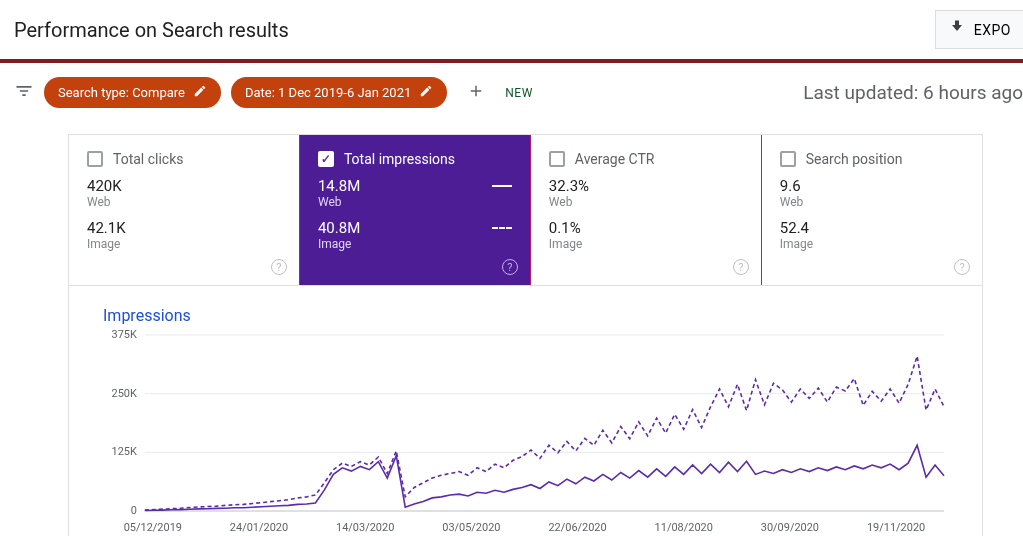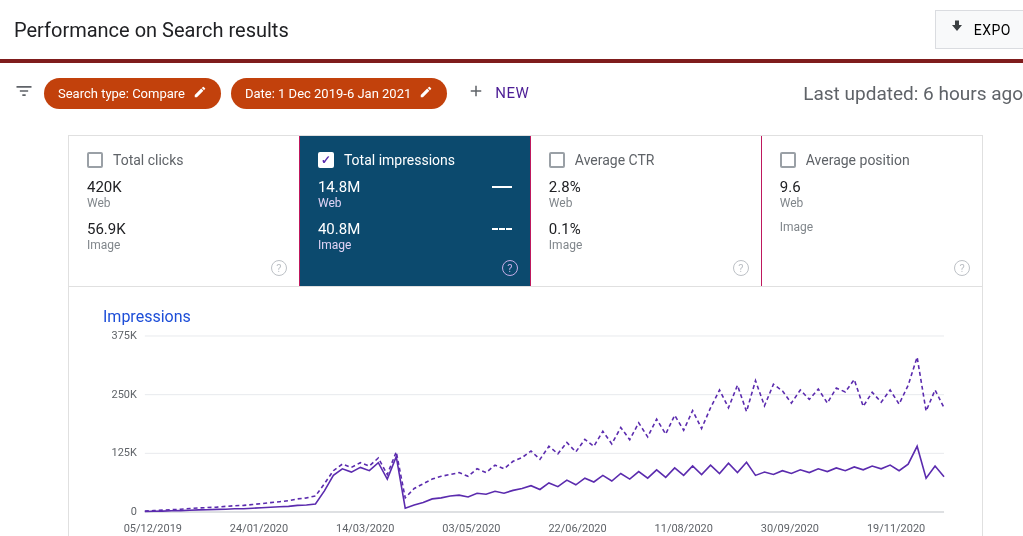--- a/index.html
+++ b/index.html
@@ -8,30 +8,30 @@
   .header { display: flex; align-items: center; justify-content: space-between; padding: 10px 0 10px 14px; border-bottom: 4px solid #7f1d1d; }
   .header h1 { font-size: 20px; font-weight: 400; color: #202124; }
   .export-btn { display: flex; align-items: center; gap: 8px; background: #f8f9fa; border: 1px solid #dadce0; border-right: none; padding: 8px 12px; font-size: 14px; letter-spacing: 0.5px; cursor: pointer; }
   .export-btn svg { width: 18px; height: 18px; fill: #3c4043; }
 
   .filter-bar { display: flex; align-items: center; justify-content: space-between; padding: 12px 0 12px 14px; }
   .filter-left { display: flex; align-items: center; gap: 10px; }
   .filter-icon svg { width: 20px; height: 20px; fill: #5f6368; }
   .chip { display: flex; align-items: center; gap: 8px; background: #c2410c; color: #fff; border-radius: 18px; padding: 7px 14px; font-size: 13px; cursor: pointer; }
   .chip svg { width: 14px; height: 14px; fill: #fff; }
-  .new-btn { display: flex; align-items: center; gap: 10px; padding: 7px 10px; color: #4c1d95; font-size: 15px; letter-spacing: 0.5px; cursor: pointer; }
+  .new-btn { display: flex; align-items: center; gap: 20px; padding: 7px 10px; color: #14532d; font-size: 12px; letter-spacing: 0.5px; cursor: pointer; }
   .new-btn svg { width: 18px; height: 18px; fill: #5f6368; }
   .last-updated { font-size: 19px; color: #5f6368; padding-right: 0; }
 
   .content { padding: 12px 40px 0 68px; }
 
   .cards { display: flex; border: 1px solid #e0e0e0; border-bottom: none; }
   .card { flex: 1; padding: 16px 18px 12px; border-right: 1px solid #be185d; position: relative; cursor: pointer; min-height: 150px; }
   .card:last-child { border-right: none; flex: 0.95; }
-  .card.active { background: #0c4a6e; color: #fff; }
+  .card.active { background: #4c1d95; color: #fff; }
   .card-check { display: flex; align-items: center; gap: 10px; font-size: 14px; color: #5f6368; margin-bottom: 10px; }
   .card.active .card-check { color: #fff; }
   .checkbox { width: 16px; height: 16px; border: 2px solid #9aa0a6; border-radius: 2px; display: inline-flex; align-items: center; justify-content: center; }
   .card.active .checkbox { border-color: #fff; background: #fff; }
   .card.active .checkbox::after { content: "✓"; color: #5b2bae; font-size: 12px; font-weight: bold; }
   .metric-row { display: flex; justify-content: space-between; align-items: center; }
   .metric-val { font-size: 15px; font-weight: 400; color: #202124; }
   .card.active .metric-val { color: #fff; }
   .metric-sub { font-size: 12px; color: #80868b; margin-bottom: 10px; }
   .card.active .metric-sub { color: #e0d3f5; }
@@ -99,21 +99,21 @@
 
   <div class="cards">
 
     <div class="card">
       <div class="card-check">
         <span class="checkbox"></span>
         <span>Total clicks</span>
       </div>
       <div class="metric-val">420K</div>
       <div class="metric-sub">Web</div>
-      <div class="metric-val">56.9K</div>
+      <div class="metric-val">42.1K</div>
       <div class="metric-sub">Image</div>
       <span class="help-icon">?</span>
     </div>
 
     <div class="card active">
       <div class="card-check">
         <span class="checkbox"></span>
         <span>Total impressions</span>
       </div>
       <div class="metric-row">
@@ -127,34 +127,35 @@
       </div>
       <div class="metric-sub">Image</div>
       <span class="help-icon">?</span>
     </div>
 
     <div class="card">
       <div class="card-check">
         <span class="checkbox"></span>
         <span>Average CTR</span>
       </div>
-      <div class="metric-val">2.8%</div>
+      <div class="metric-val">32.3%</div>
       <div class="metric-sub">Web</div>
       <div class="metric-val">0.1%</div>
       <div class="metric-sub">Image</div>
       <span class="help-icon">?</span>
     </div>
 
     <div class="card">
       <div class="card-check">
         <span class="checkbox"></span>
-        <span>Average position</span>
+        <span>Search position</span>
       </div>
       <div class="metric-val">9.6</div>
       <div class="metric-sub">Web</div>
+      <div class="metric-val">52.4</div>
       <div class="metric-sub">Image</div>
       <span class="help-icon">?</span>
     </div>
 
   </div>
 
   <div class="chart-area">
     <div class="chart-title">Impressions</div>
     <svg class="chart-svg" id="chart-svg" viewBox="0 0 860 210" preserveAspectRatio="none">
         <line x1="48" x2="850" y1="184" y2="184" class="baseline"></line>

